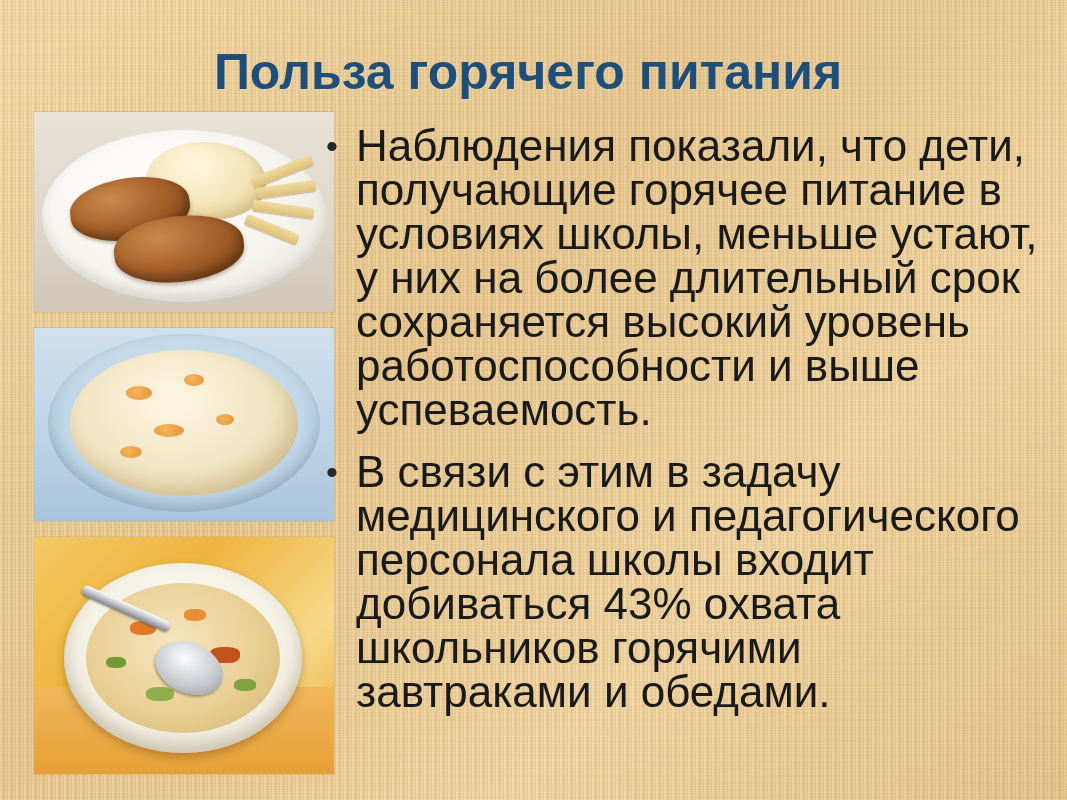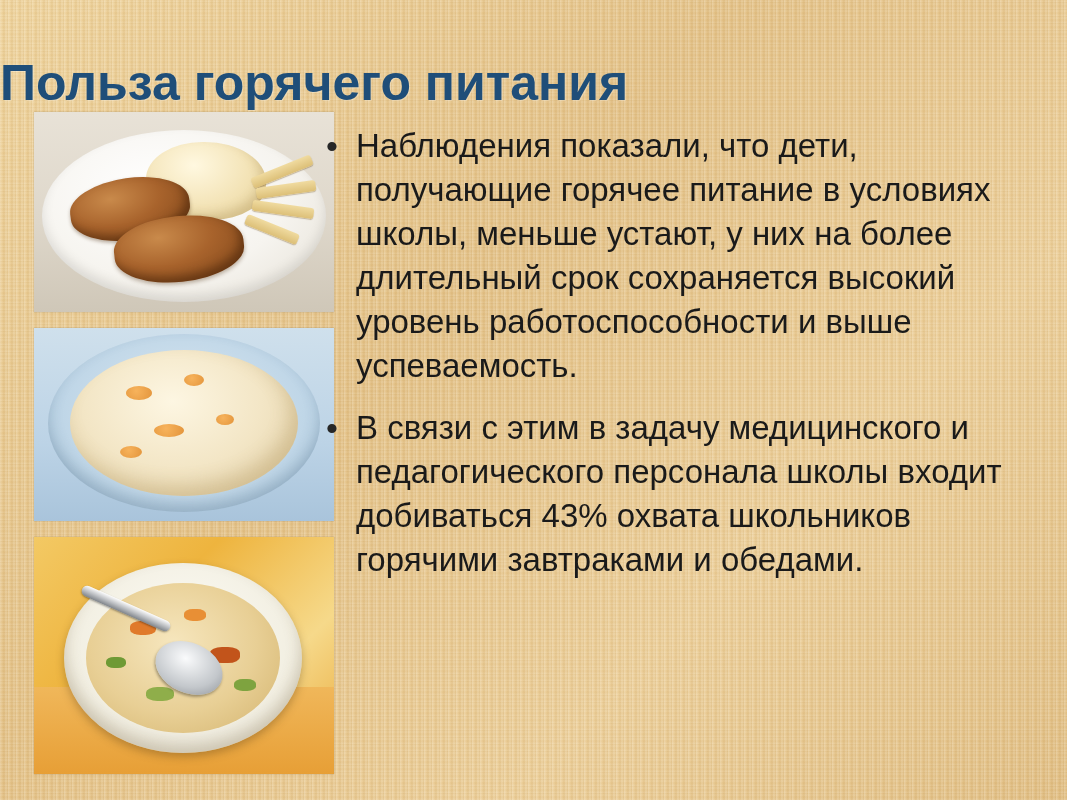--- a/index.html
+++ b/index.html
@@ -31,22 +31,23 @@
         rgba(180,130,60,0.06) 3px,
         rgba(255,255,255,0.10) 5px,
         rgba(140,95,35,0.06) 7px),
       linear-gradient(135deg, #f0d49b 0%, #e4c184 40%, #edcf97 70%, #e1bd7f 100%);
     overflow: hidden;
   }
 
   .title {
     position: absolute;
     left: 0;
-    top: 55px;
+    top: 44px;
     width: 1056px;
+    text-align: center;
     font-family: "Liberation Sans", sans-serif;
     font-weight: bold;
     font-size: 50px;
     line-height: 56px;
     color: #1f4e79;
     letter-spacing: 0px;
     text-shadow: 1px 1px 0 rgba(255,255,255,0.25);
   }
 
   .photos {
@@ -220,21 +221,21 @@
     flex: 0 0 auto;
     width: 30px;
     font-size: 34px;
     line-height: 44px;
     color: #262626;
     text-align: left;
   }
   .bullet-text {
     flex: 1 1 auto;
     font-family: "Liberation Sans", sans-serif;
-    font-size: 33px;
+    font-size: 44px;
     line-height: 44px;
     color: #1a1a1a;
   }
 </style>
 </head>
 <body>
 
 <div class="slide">
 
   <div class="title">Польза горячего питания</div>

